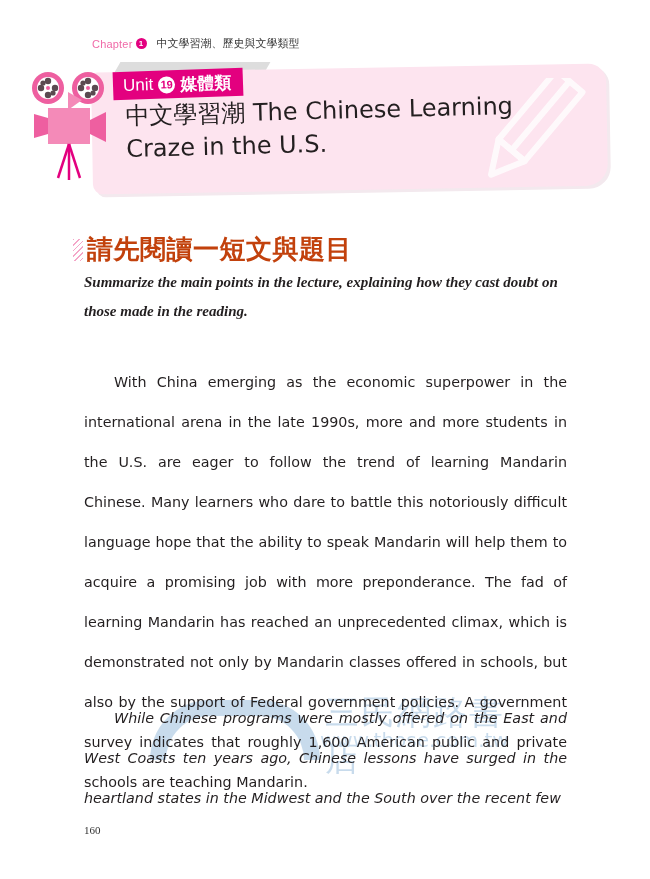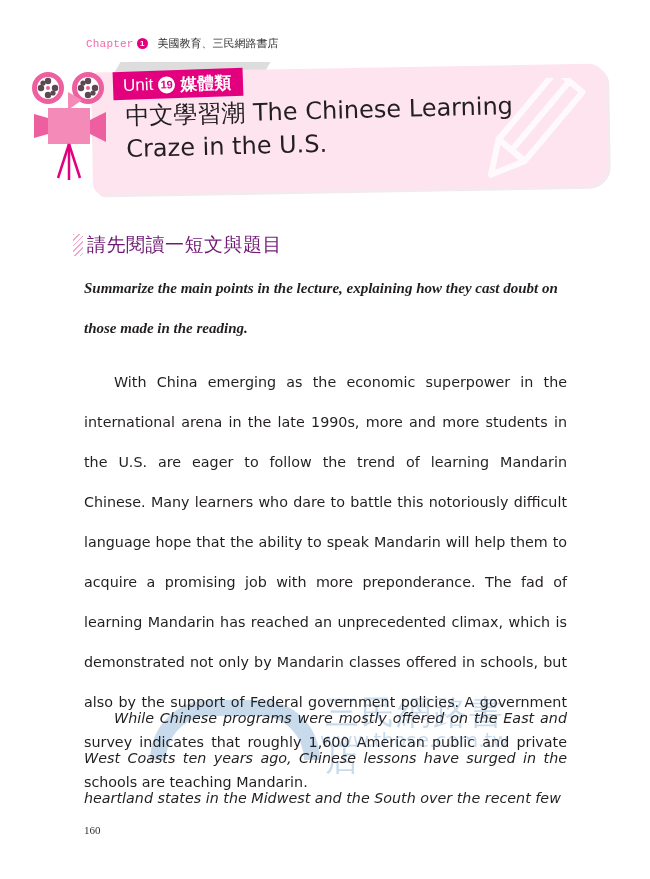--- a/index.html
+++ b/index.html
@@ -1,60 +1,60 @@
 <!DOCTYPE html>
 <html><head>
   <meta charset="utf-8">
   <style>
     * { box-sizing: border-box; margin: 0; padding: 0; }
     html, body { width: 650px; height: 879px; background: #ffffff; overflow: hidden; }
     body { position: relative; font-family: "DejaVu Sans", sans-serif; color: #231f20; }
 
     .running-head { position: absolute; left: 86px; top: 36px; display: flex; align-items: center; font-size: 11px; }
-    .running-head .chapter-word { color: #f06aa8; font-family: Liberation Mono, monospace; font-size: 11px; letter-spacing: 0.2px; }
+    .running-head .chapter-word { color: #f06aa8; font-family: Liberation Sans, sans-serif; font-size: 11px; letter-spacing: 0.2px; margin-left: 6px; }
     .running-head .chapter-num { display: inline-flex; align-items: center; justify-content: center; width: 11px; height: 11px; border-radius: 50%; background: #e3007f; color: #fff; font-size: 8px; font-weight: bold; margin: 0 10px 0 3px; font-family: "Liberation Sans", sans-serif; }
     .running-head .chapter-title { color: #333; font-size: 11px; }
 
     .banner { position: absolute; left: 0; top: 58px; width: 650px; height: 150px; }
     .banner-bg { position: absolute; left: 92px; top: 10px; width: 515px; height: 122px; background: #fde4ef; border-radius: 6px 18px 22px 10px; transform: rotate(-1deg); box-shadow: 3px 3px 0 #f3e9ee; }
     .banner-fold { position: absolute; left: 117px; top: 4px; width: 150px; height: 12px; background: #dddddd; transform: skewX(-30deg); }
     .pencil { position: absolute; left: 470px; top: 20px; width: 120px; height: 110px; opacity: 0.8; }
 
     .unit-tag { position: absolute; left: 113px; top: 70px; height: 28px; padding: 0 12px 0 10px; background: #e3007f; color: #ffffff; display: flex; align-items: center; font-size: 17px; font-family: "Liberation Sans", sans-serif; transform: rotate(-2deg); }
     .unit-tag .unit-num { display: inline-flex; align-items: center; justify-content: center; width: 17px; height: 17px; border-radius: 50%; background: #ffffff; color: #e3007f; font-size: 11px; font-weight: bold; margin: 0 5px; }
     .unit-tag .unit-cat { font-weight: bold; font-size: 17px; font-family: "DejaVu Sans", sans-serif; }
 
     .main-title { position: absolute; left: 125px; top: 100px; width: 420px; font-size: 24px; line-height: 33px; color: #231f20; font-family: "DejaVu Sans", sans-serif; transform: rotate(-1.5deg); transform-origin: left top; }
 
     .camera { position: absolute; left: 30px; top: 70px; width: 80px; height: 115px; }
 
     .section-heading { position: absolute; left: 73px; top: 232px; display: flex; align-items: center; }
     .section-heading .stripes { width: 10px; height: 22px; margin-right: 4px; background: repeating-linear-gradient(135deg, #f4a6c8 0 1px, transparent 1px 4px); }
-    .section-heading .heading-text { color: #701a75; font-size: 19px; font-weight: normal; letter-spacing: 0.5px; }
+    .section-heading .heading-text { color: #c2410c; font-size: 26px; font-weight: bold; letter-spacing: 0.5px; }
 
-    .prompt { position: absolute; left: 84px; top: 268px; width: 490px; font-family: "Liberation Serif", serif; font-style: italic; font-weight: bold; font-size: 15px; line-height: 40px; color: #231f20; }
+    .prompt { position: absolute; left: 84px; top: 268px; width: 490px; font-family: "Liberation Serif", serif; font-style: italic; font-weight: bold; font-size: 15px; line-height: 29px; color: #231f20; }
 
     .passage { position: absolute; left: 84px; width: 483px; font-family: "DejaVu Sans", sans-serif; font-size: 14.3px; line-height: 40px; color: #231f20; text-align: justify; text-indent: 30px; }
     .para-1 { top: 362px; }
     .para-2 { top: 698px; font-style: italic; }
 
     .watermark { position: absolute; left: 150px; top: 690px; width: 360px; height: 70px; opacity: 0.25; pointer-events: none; }
     .watermark .wm-cn { position: absolute; left: 175px; top: 0; font-size: 34px; color: #2a74b5; letter-spacing: 2px; }
     .watermark .wm-url { position: absolute; left: 170px; top: 38px; font-size: 20px; color: #2a74b5; }
     .watermark .wm-arc { position: absolute; left: 0; top: 10px; width: 170px; height: 60px; border: 16px solid #2a74b5; border-bottom: none; border-radius: 85px 85px 0 0; }
 
     .page-number { position: absolute; left: 84px; top: 824px; font-family: "Liberation Serif", serif; font-size: 11px; color: #333; }
   </style>
 </head>
 <body>
 
 <div class="running-head">
   <span class="chapter-word">Chapter</span>
   <span class="chapter-num">1</span>
-  <span class="chapter-title">美國教育、三民網路書店</span>
+  <span class="chapter-title">中文學習潮、歷史與文學類型</span>
 </div>
 
 <div class="banner">
   <div class="banner-fold"></div>
   <div class="banner-bg"></div>
   <svg class="pencil" viewBox="0 0 120 110">
     <g transform="rotate(40 60 55)" fill="none" stroke="#ffffff" stroke-width="6" stroke-linejoin="round">
       <rect x="40" y="-10" width="34" height="90"></rect>
       <polygon points="40,80 74,80 57,112"></polygon>
       <line x1="57" y1="-10" x2="57" y2="80"></line>

